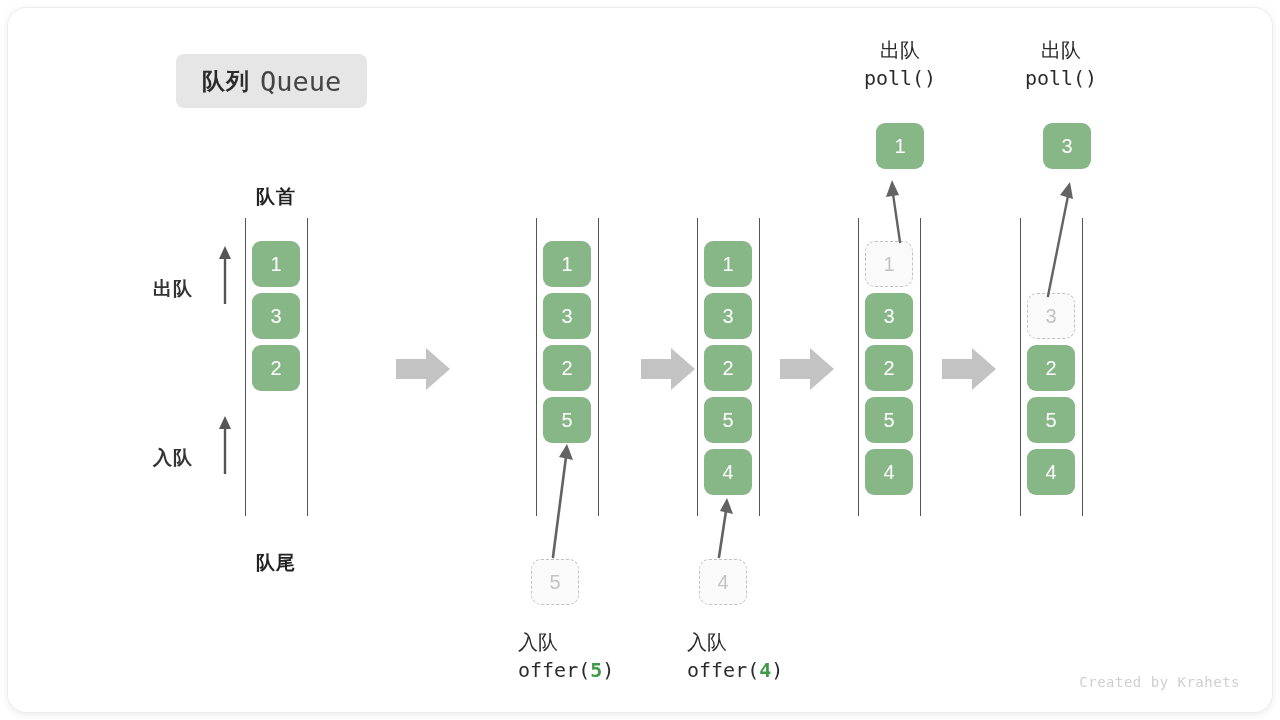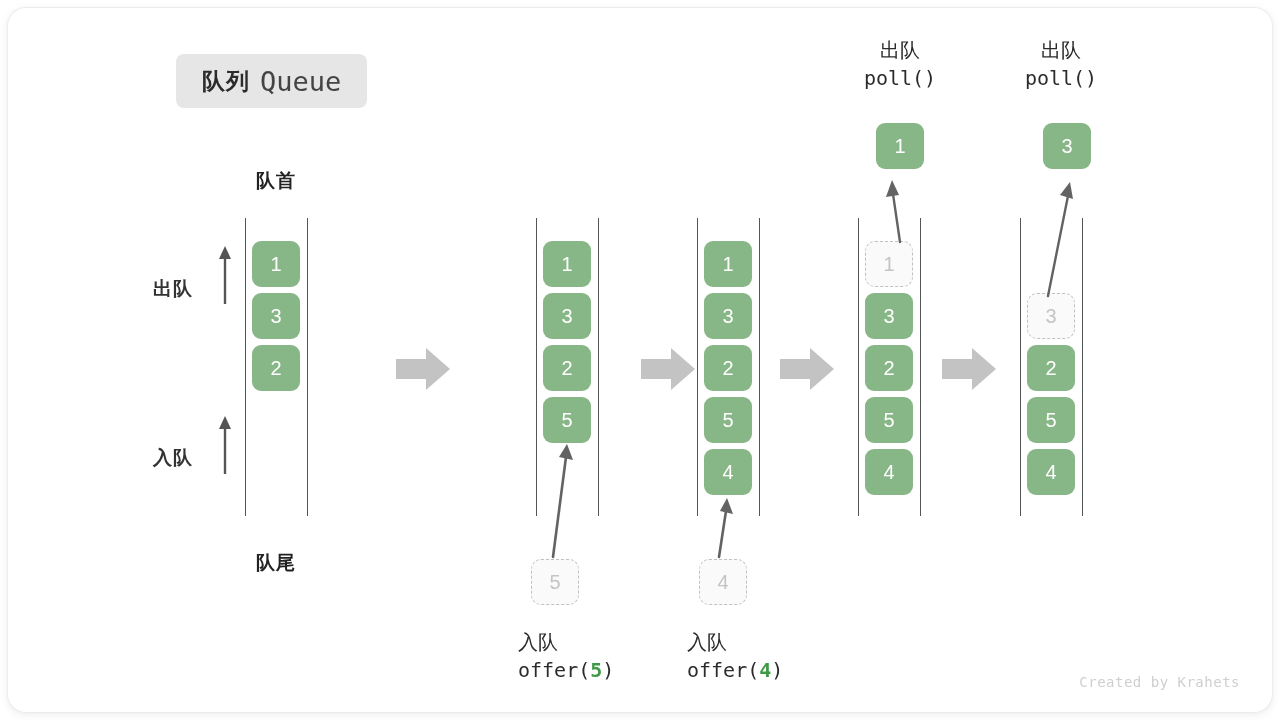--- a/index.html
+++ b/index.html
@@ -56,21 +56,21 @@
 
   
   .cap {
     position: absolute;
     font-size: 19px;
     font-weight: bold;
     color: #222222;
     letter-spacing: 1px;
     white-space: nowrap;
   }
-  .cap-head { left: 237px; top: 160px; width: 62px; text-align: center; }
+  .cap-head { left: 237px; top: 176px; width: 62px; text-align: center; }
   .cap-tail { left: 237px; top: 542px; width: 62px; text-align: center; }
 
   
   .side-label {
     position: absolute;
     font-size: 19px;
     font-weight: bold;
     color: #333333;
     letter-spacing: 1px;
     white-space: nowrap;

